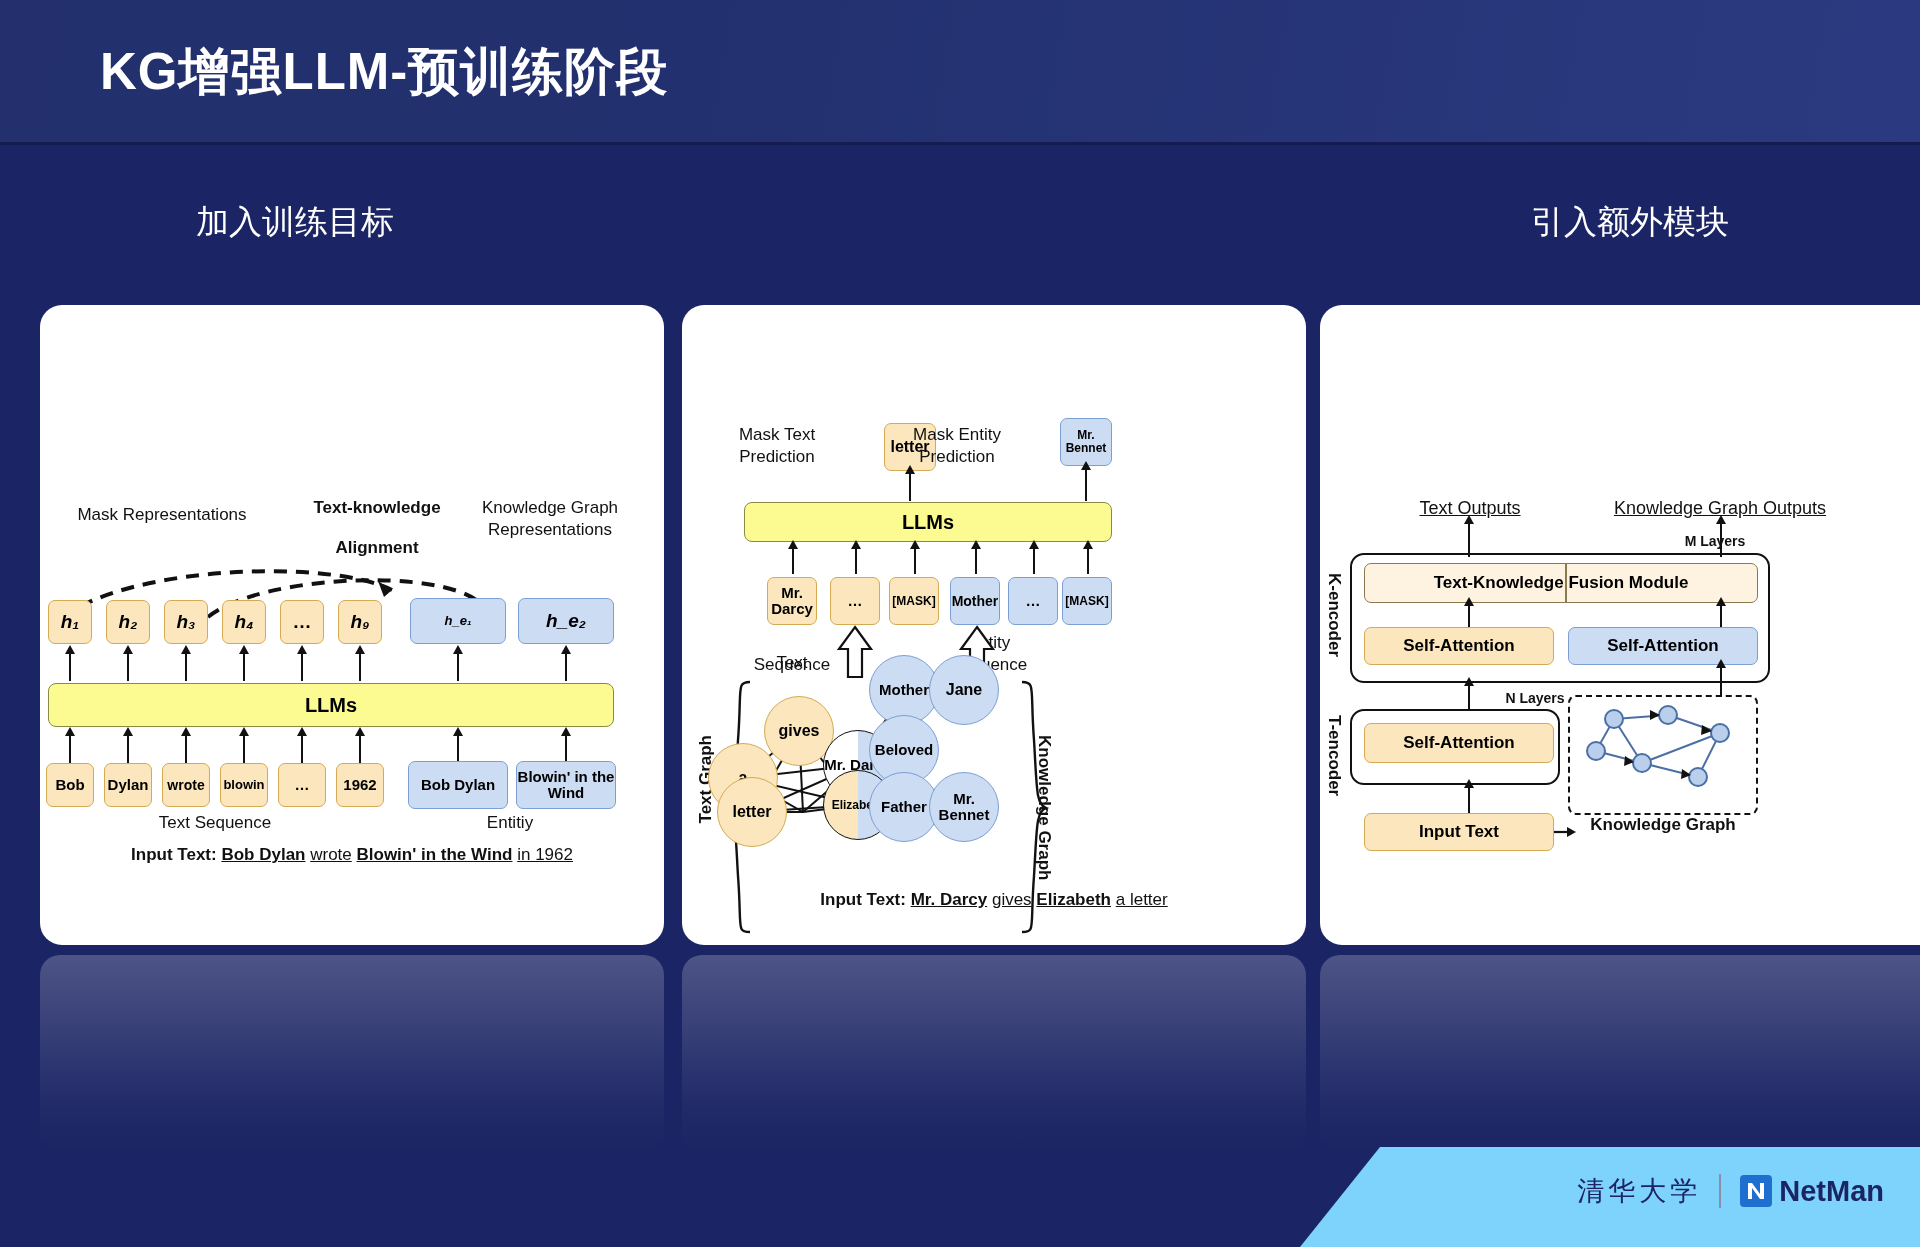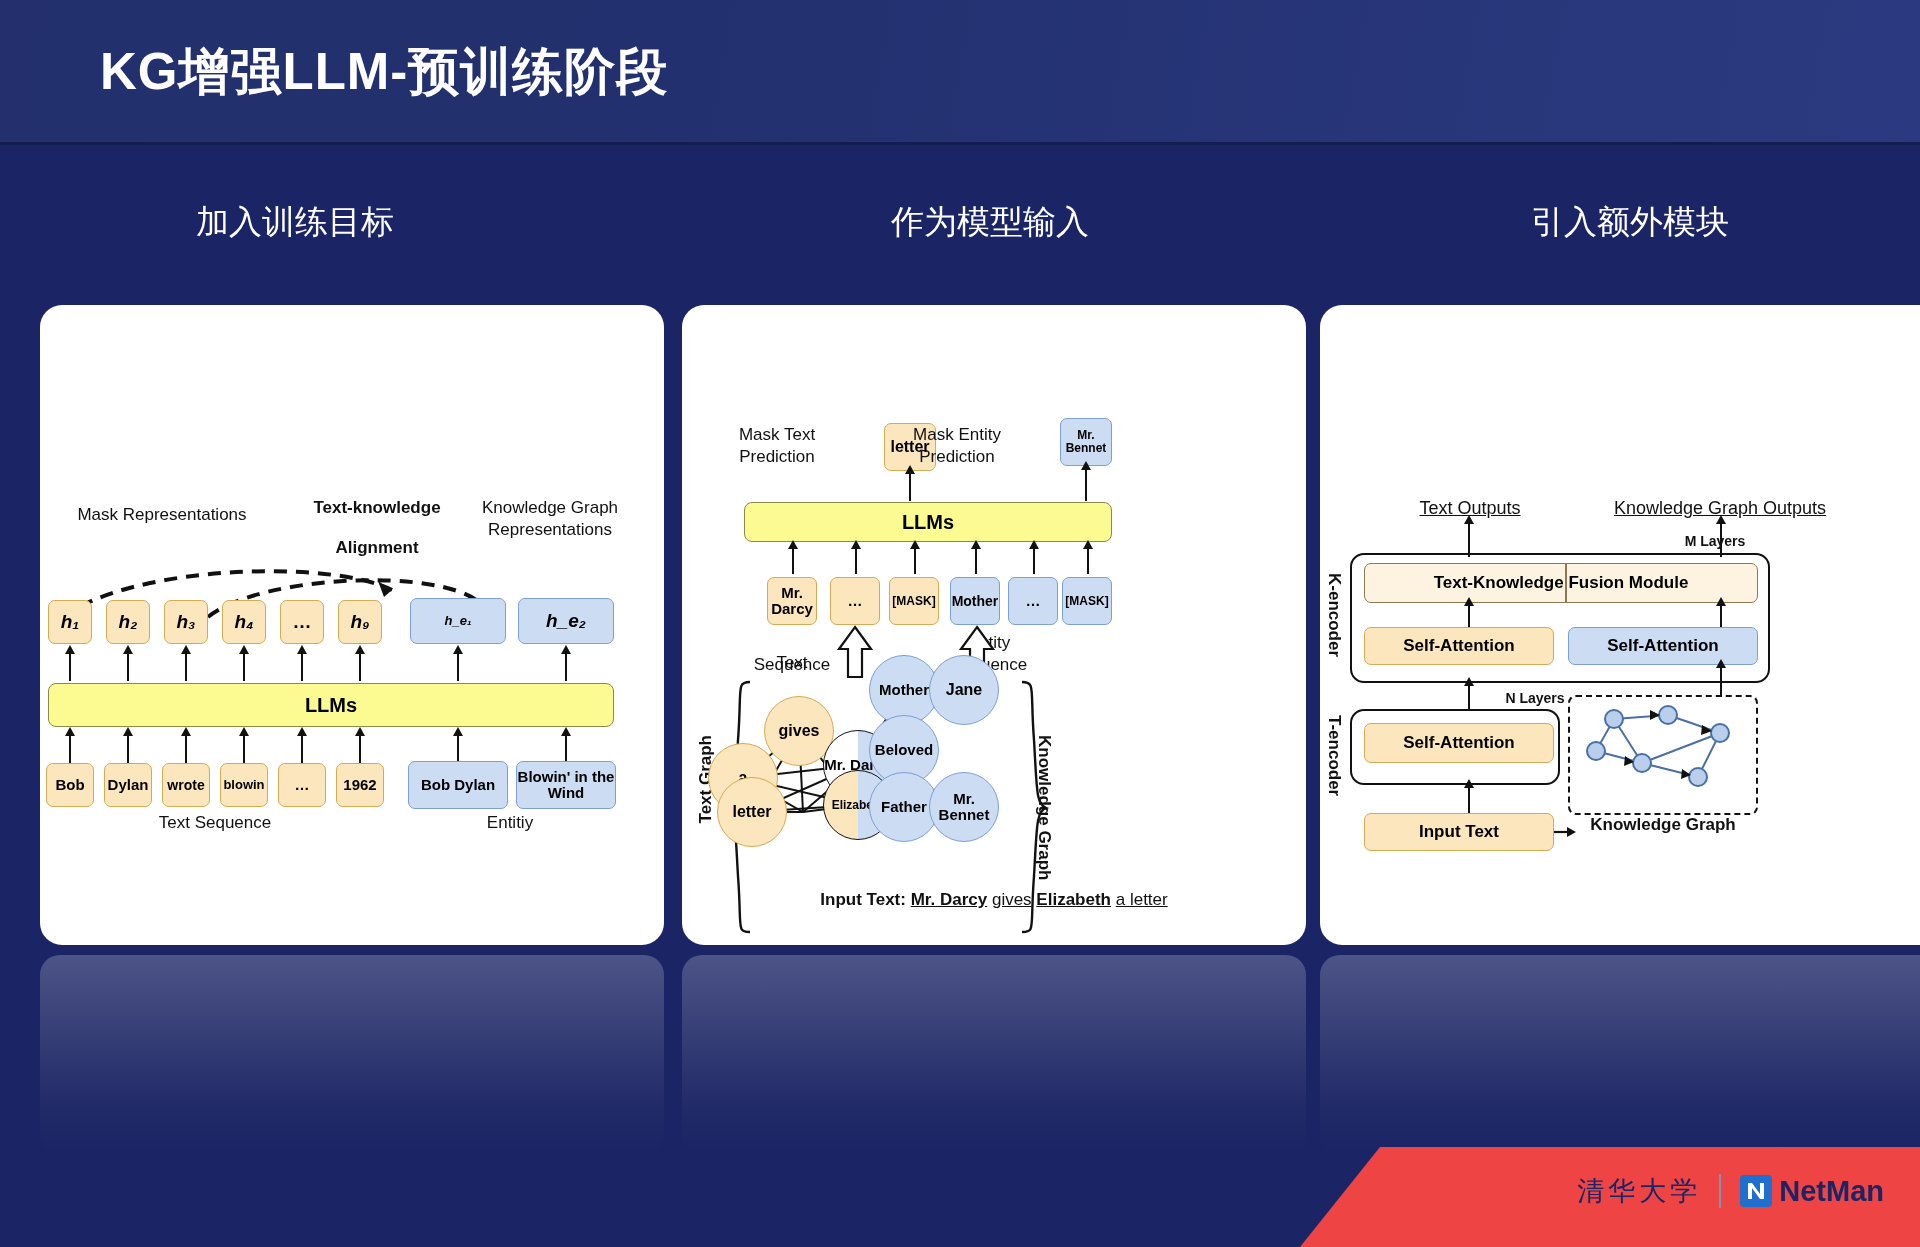--- a/index.html
+++ b/index.html
@@ -64,41 +64,40 @@
   .circ-blue { background: #ccdcf3; border: 1.5px solid #7c9fd4; }
   .vtext { position: absolute; font-weight: bold; color:#111;
            writing-mode: vertical-rl; }
   .vtext.rev { writing-mode: vertical-rl; transform: rotate(180deg); }
   .inputline { position: absolute; text-align: center; color: #111; font-weight: bold; }
   .inputline .plain { font-weight: normal; }
   .u { text-decoration: underline; }
   
   #footer-logo {
     position: absolute; right: 0; bottom: 0; width: 620px; height: 100px;
-    background: #ef4444;
+    background: #7dd3fc;
     clip-path: polygon(80px 0, 620px 0, 620px 100px, 0 100px);
   }
   #logo-inner { position:absolute; right: 36px; top: 26px; display:flex; align-items:center; gap:18px;}
   #thu-text { font-family: "Liberation Serif", serif; font-size: 27px; color: #1b2464; letter-spacing: 4px; }
   #logo-div { width: 2px; height: 34px; background: #8a8fae; }
   #netman { display:flex; align-items:center; gap:6px; }
   #netman-text { font-size: 29px; font-weight: bold; color: #1b2464; }
   svg { overflow: visible; }
 </style>
 </head>
 <body>
 
 <div id="header">
   <div id="header-title">KG增强LLM-预训练阶段</div>
 </div>
 
 <div id="stage">
 
   <div class="col-title" style="left:-15px; top:55px;">加入训练目标</div>
-  <div class="col-title" style="left:680px; top:55px;">作为模型输入</div>
   <div class="col-title" style="left:1320px; top:55px;">引入额外模块</div>
 
   <div class="ghost" style="left:40px;  top:810px; width:624px; height:200px;"></div>
   <div class="ghost" style="left:682px; top:810px; width:624px; height:200px;"></div>
   <div class="ghost" style="left:1320px;top:810px; width:624px; height:200px;"></div>
 
   <div class="card" style="left:40px; top:160px; width:624px; height:640px;">
 
     <div class="lbl" style="left:12px; top:200px; width:220px; font-size:17px;">Mask Representations</div>
     <div class="lbl" style="left:232px; top:193px; width:210px; font-size:17px; font-weight:bold;">Text-knowledge</div>
@@ -147,20 +146,27 @@
     <div class="box tan" style="left:122px; top:458px; width:48px; height:44px; font-size:14px;">wrote</div>
     <div class="box tan" style="left:180px; top:458px; width:48px; height:44px; font-size:13px;">blowin</div>
     <div class="box tan" style="left:238px; top:458px; width:48px; height:44px; font-size:15px;">…</div>
     <div class="box tan" style="left:296px; top:458px; width:48px; height:44px; font-size:15px;">1962</div>
     <div class="box blue" style="left:368px; top:456px; width:100px; height:48px; font-size:15px;">Bob Dylan</div>
     <div class="box blue" style="left:476px; top:456px; width:100px; height:48px; font-size:15px;">Blowin' in the Wind</div>
 
     <div class="lbl" style="left:45px;  top:508px; width:260px; font-size:17px;">Text Sequence</div>
     <div class="lbl" style="left:350px; top:508px; width:240px; font-size:17px;">Entitiy</div>
 
+    <div class="inputline" style="left:0; top:540px; width:624px; font-size:17px;">
+      <span>Input Text:</span>
+      <span class="u">Bob Dylan</span>
+      <span class="plain u">wrote</span>
+      <span class="u">Blowin' in the Wind</span>
+      <span class="plain u">in 1962</span>
+    </div>
   </div>
 
   <div class="card" style="left:682px; top:160px; width:624px; height:640px;">
 
     <div class="lbl" style="left:-5px; top:120px; width:200px; font-size:17px;">Mask Text</div>
     <div class="lbl" style="left:-5px; top:142px; width:200px; font-size:17px;">Prediction</div>
     <div class="box tan" style="left:202px; top:118px; width:52px; height:48px; font-size:16px;">letter</div>
 
     <div class="lbl" style="left:175px; top:120px; width:200px; font-size:17px;">Mask Entity</div>
     <div class="lbl" style="left:175px; top:142px; width:200px; font-size:17px;">Prediction</div>

